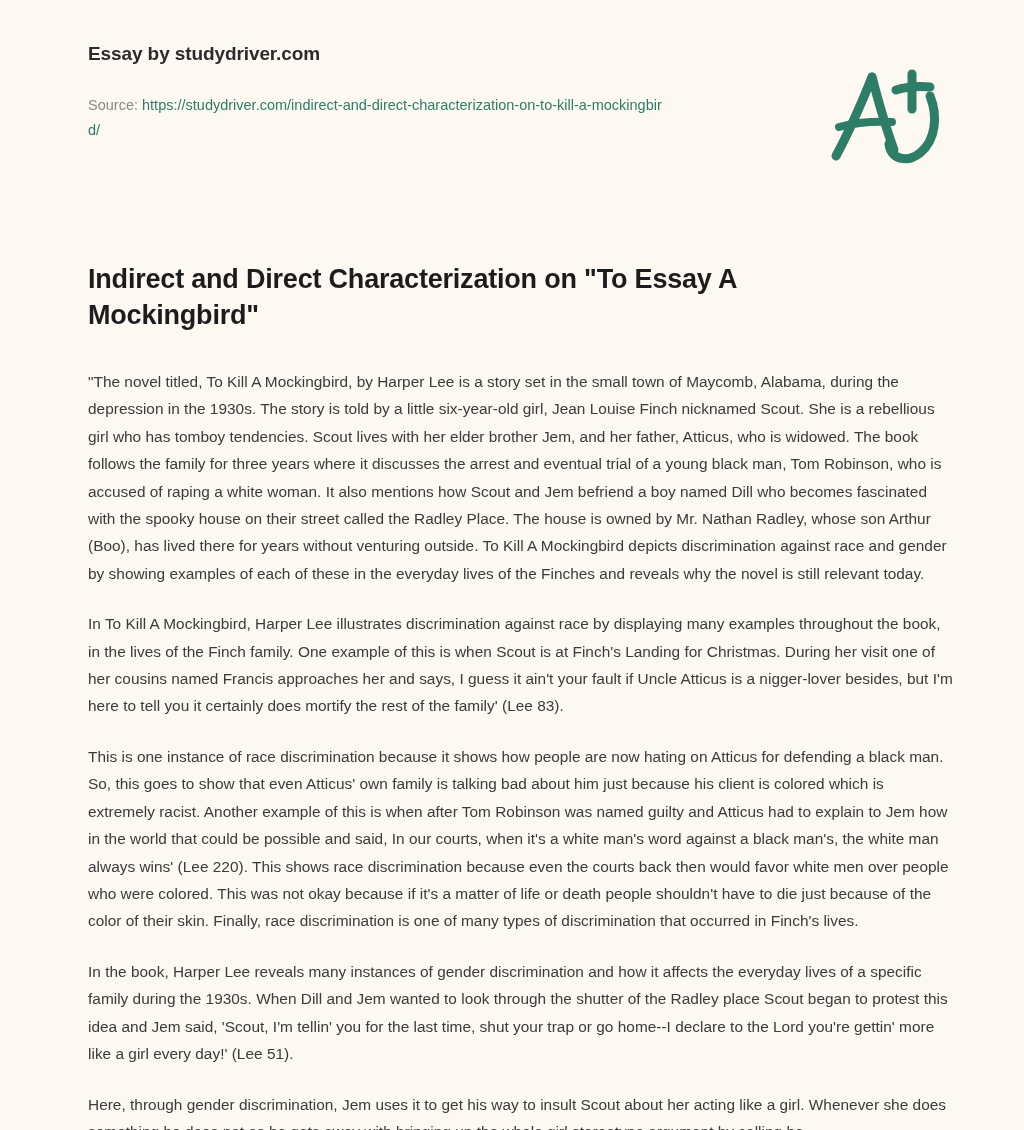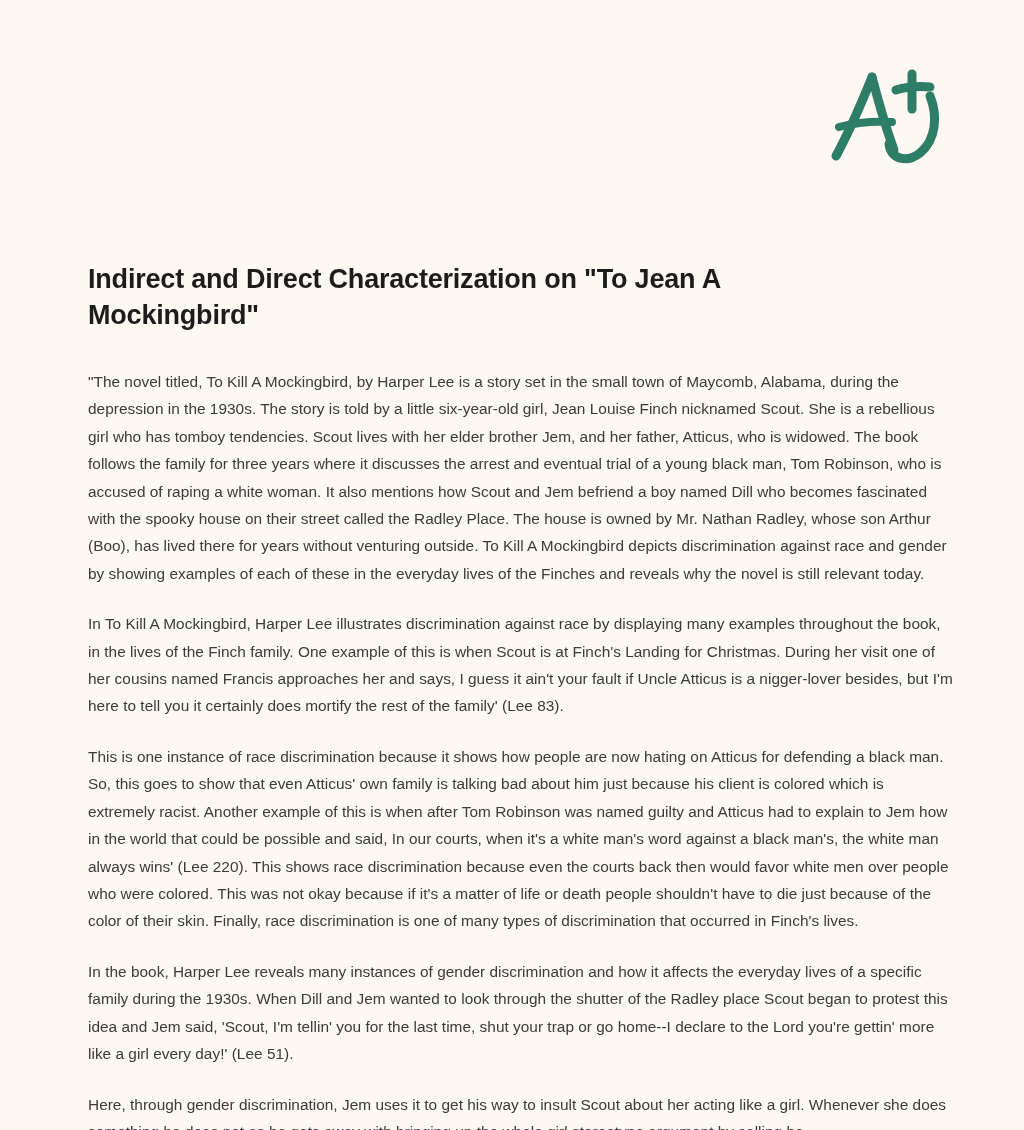--- a/index.html
+++ b/index.html
@@ -98,41 +98,49 @@
   }
   .article-body p:last-child { margin-bottom: 0; }
 </style>
 </head>
 <body>
 
 <div class="page">
 
   <div class="header">
 
+    <div class="header-text-block">
+      <div class="brand-line">Essay by studydriver.com</div>
+
+      <p class="source-line">
+        <span class="source-label">Source:</span>
+        <a class="source-url" href="#">https://studydriver.com/indirect-and-direct-characterization-on-to-kill-a-mockingbird/</a>
+      </p>
+    </div>
 
     <div class="logo">
       <svg viewBox="0 0 150 132" xmlns="http://www.w3.org/2000/svg" fill="none" stroke="#2D7D67" stroke-linecap="round" stroke-linejoin="round">
 
         <path d="M60 25 C52 45, 38 78, 24 104" stroke-width="9"></path>
 
         <path d="M60 25 C66 48, 74 76, 82 98" stroke-width="9"></path>
 
         <path d="M27 75 C42 71, 62 69, 80 70" stroke-width="8"></path>
 
         <path d="M100 22 C100 34, 100 45, 100 57" stroke-width="9"></path>
 
         <path d="M84 38 C94 35, 108 34, 118 35" stroke-width="9"></path>
 
         <path d="M118 44 C126 64, 124 88, 108 101 C94 112, 78 106, 77 92" stroke-width="9"></path>
       </svg>
     </div>
   </div>
 
   <div class="article">
-    <h1 class="article-title">Indirect and Direct Characterization on "To Jean A Mockingbird"</h1>
+    <h1 class="article-title">Indirect and Direct Characterization on "To Essay A Mockingbird"</h1>
 
     <div class="article-body">
       <p>"The novel titled, To Kill A Mockingbird, by Harper Lee is a story set in the small town of Maycomb, Alabama, during the depression in the 1930s. The story is told by a little six-year-old girl, Jean Louise Finch nicknamed Scout. She is a rebellious girl who has tomboy tendencies. Scout lives with her elder brother Jem, and her father, Atticus, who is widowed. The book follows the family for three years where it discusses the arrest and eventual trial of a young black man, Tom Robinson, who is accused of raping a white woman. It also mentions how Scout and Jem befriend a boy named Dill who becomes fascinated with the spooky house on their street called the Radley Place. The house is owned by Mr. Nathan Radley, whose son Arthur (Boo), has lived there for years without venturing outside. To Kill A Mockingbird depicts discrimination against race and gender by showing examples of each of these in the everyday lives of the Finches and reveals why the novel is still relevant today.</p>
       <p>In To Kill A Mockingbird, Harper Lee illustrates discrimination against race by displaying many examples throughout the book, in the lives of the Finch family. One example of this is when Scout is at Finch's Landing for Christmas. During her visit one of her cousins named Francis approaches her and says, I guess it ain't your fault if Uncle Atticus is a nigger-lover besides, but I'm here to tell you it certainly does mortify the rest of the family' (Lee 83).</p>
       <p>This is one instance of race discrimination because it shows how people are now hating on Atticus for defending a black man. So, this goes to show that even Atticus' own family is talking bad about him just because his client is colored which is extremely racist. Another example of this is when after Tom Robinson was named guilty and Atticus had to explain to Jem how in the world that could be possible and said, In our courts, when it's a white man's word against a black man's, the white man always wins' (Lee 220). This shows race discrimination because even the courts back then would favor white men over people who were colored. This was not okay because if it's a matter of life or death people shouldn't have to die just because of the color of their skin. Finally, race discrimination is one of many types of discrimination that occurred in Finch's lives.</p>
       <p>In the book, Harper Lee reveals many instances of gender discrimination and how it affects the everyday lives of a specific family during the 1930s. When Dill and Jem wanted to look through the shutter of the Radley place Scout began to protest this idea and Jem said, 'Scout, I'm tellin' you for the last time, shut your trap or go home--I declare to the Lord you're gettin' more like a girl every day!' (Lee 51).</p>
       <p>Here, through gender discrimination, Jem uses it to get his way to insult Scout about her acting like a girl. Whenever she does something he does not as he gets away with bringing up the whole girl stereotype argument by calling he</p>
     </div>
   </div>
 

